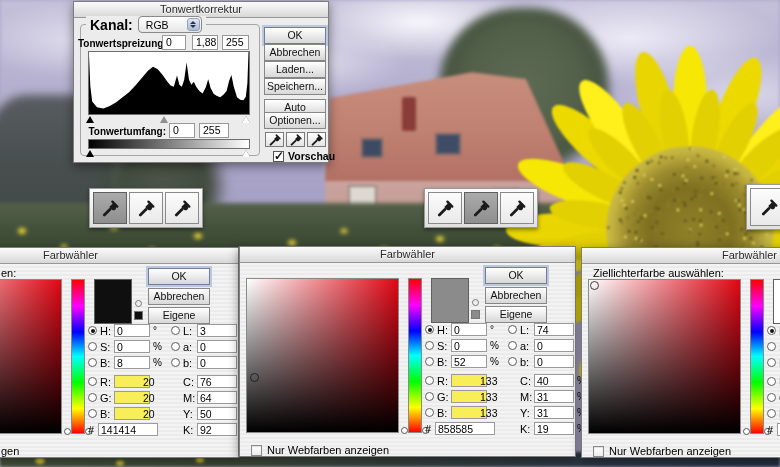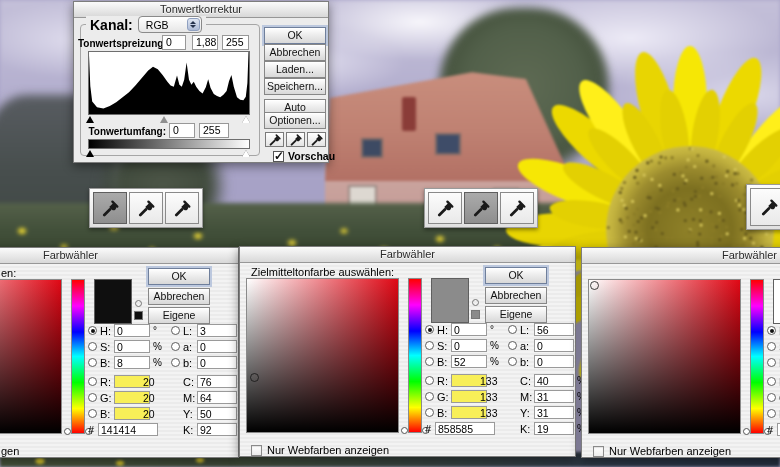--- a/index.html
+++ b/index.html
@@ -670,21 +670,20 @@
         </div>
       </div>
     <div class="webrow">
 
       <span>gen</span>
     </div>
   </div>
 
   <div class="dlg picker p1" style="left:239px;top:246px;">
     <div class="tbar">Farbwähler</div>
-    <div class="prompt">Zielmitteltonfarbe auswählen:</div>
     <div class="cfield">
       <div class="marker" style="left:3px;top:94px;"></div>
     </div>
     <div class="hue"></div>
     <div class="swatch" style="background: rgb(139, 139, 139);"></div>
     <div class="gamuticon"></div>
     <div class="cubeicon" style="background: rgb(139, 139, 139);"></div>
     <div class="btn default" style="left:245px;top:20px;">OK</div>
     <div class="btn" style="left:245px;top:40px;">Abbrechen</div>
     <div class="btn" style="left:245px;top:59px;">Eigene</div>
@@ -724,21 +723,21 @@
         </div>
         <div class="vrow">
           <span class="vlabel" style="width: 10px;">#</span>
           <span class="vinput hexin">858585</span>
         </div>
       </div>
     <div class="vcol c2">
         <div class="vrow">
           <span class="radio"></span>
           <span class="vlabel">L:</span>
-          <span class="vinput">56</span>
+          <span class="vinput">74</span>
         </div>
         <div class="vrow">
           <span class="radio"></span>
           <span class="vlabel">a:</span>
           <span class="vinput">0</span>
         </div>
         <div class="vrow">
           <span class="radio"></span>
           <span class="vlabel">b:</span>
           <span class="vinput">0</span>
@@ -769,20 +768,21 @@
         </div>
       </div>
     <div class="webrow">
       <span class="wbox"></span>
       <span>Nur Webfarben anzeigen</span>
     </div>
   </div>
 
   <div class="dlg picker p2" style="left:581px;top:247px;">
     <div class="tbar">Farbwähler</div>
+    <div class="prompt">Ziellichterfarbe auswählen:</div>
     <div class="cfield">
       <div class="marker" style="left:1px;top:1px;"></div>
     </div>
     <div class="hue"></div>
     <div class="swatch" style="background: rgb(255, 255, 255);"></div>
 
     <div class="vcol c1">
         <div class="vrow">
           <span class="radio sel"></span>
           <span class="vlabel">H:</span>

